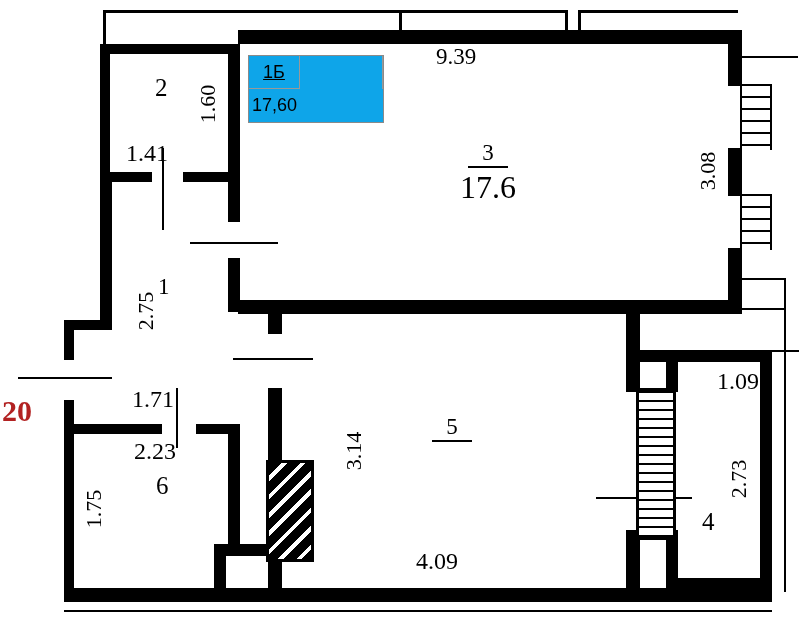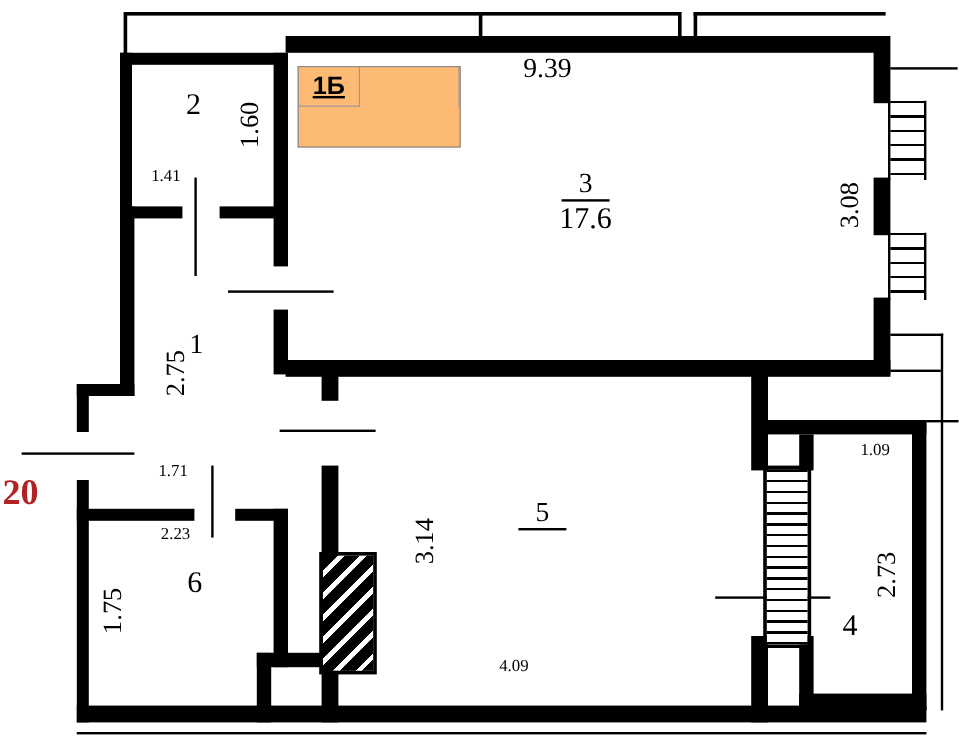--- a/index.html
+++ b/index.html
@@ -5,31 +5,31 @@
   html,body{margin:0;padding:0;background:#fff}
   .plan{position:relative;width:799px;height:618px;background:#fff;overflow:hidden;
         font-family:"Liberation Serif",serif;color:#000}
   .w,.t{position:absolute;background:#000}
   .win{position:absolute;border-left:2px solid #000;border-right:2px solid #000;
        background:repeating-linear-gradient(to bottom,#000 0 2px,transparent 2px 12px)}
   .win3{position:absolute;border:3px solid #000;
        background:repeating-linear-gradient(to bottom,#000 0 2px,#fff 2px 9px)}
   .shaft{position:absolute;border:3px solid #000;
        background:repeating-linear-gradient(135deg,#000 0 9px,#fff 9px 13px)}
-  .lbl{position:absolute;font-size:14px;white-space:nowrap}
+  .lbl{position:absolute;font-size:24px;white-space:nowrap}
   .lblv{position:absolute;display:flex;align-items:center;justify-content:center;
         font-size:22px;transform:rotate(-90deg);white-space:nowrap}
   .rn{font-size:25px}
   .frac{position:absolute;text-align:center}
   .fnum{display:inline-block;border-bottom:2px solid #000;font-size:23px;padding:0 14px;line-height:1.15}
-  .farea{display:block;font-size:25px;line-height:1.2}
+  .farea{display:block;font-size:32px;line-height:1.2}
   .apt{position:absolute;font-size:30px;color:#b22222;font-weight:bold}
   .tb{position:absolute;left:248px;top:55px;width:134px;height:66px;border:1px solid #8a8a8a;
       display:grid;grid-template-columns:51px 1fr;grid-template-rows:1fr 1fr;
-      font-family:"Liberation Sans",sans-serif;font-weight:bold;font-size:21px;background:#fdba74}
+      font-family:"Liberation Sans",sans-serif;font-weight:normal;font-size:18px;background:#0ea5e9}
   .tb>div{display:flex;align-items:center;justify-content:center}
   .tb .c1{border-right:1px solid #999;border-bottom:1px solid #999;text-decoration:underline}
   .tb .c2{border-bottom:1px solid #999}
   .tb .c3{border-right:1px solid #999}
 </style>
 </head>
 <body>
 
 <div class="plan">
 
@@ -86,20 +86,21 @@
 
   <div class="win" style="left:740px;top:84px;width:28px;height:66px"></div>
   <div class="win" style="left:740px;top:194px;width:28px;height:56px"></div>
   <div class="win3" style="left:636px;top:388px;width:34px;height:146px"></div>
 
   <div class="shaft" style="left:266px;top:460px;width:42px;height:96px"></div>
 
   <div class="tb">
     <div class="c1">1Б</div>
     <div class="c3"></div>
+    <div class="c4">17,60</div>
   </div>
 
   <div class="apt" style="left:2px;top:394px">20</div>
 
   <div class="lbl rn" style="left:155px;top:74px">2</div>
   <div class="lblv" style="left:176px;top:92px;width:64px;height:24px">1.60</div>
   <div class="lbl" style="left:126px;top:140px">1.41</div>
 
   <div class="lbl" style="left:436px;top:44px;font-size:23px">9.39</div>
   <div class="frac" style="left:450px;top:140px;width:76px">

